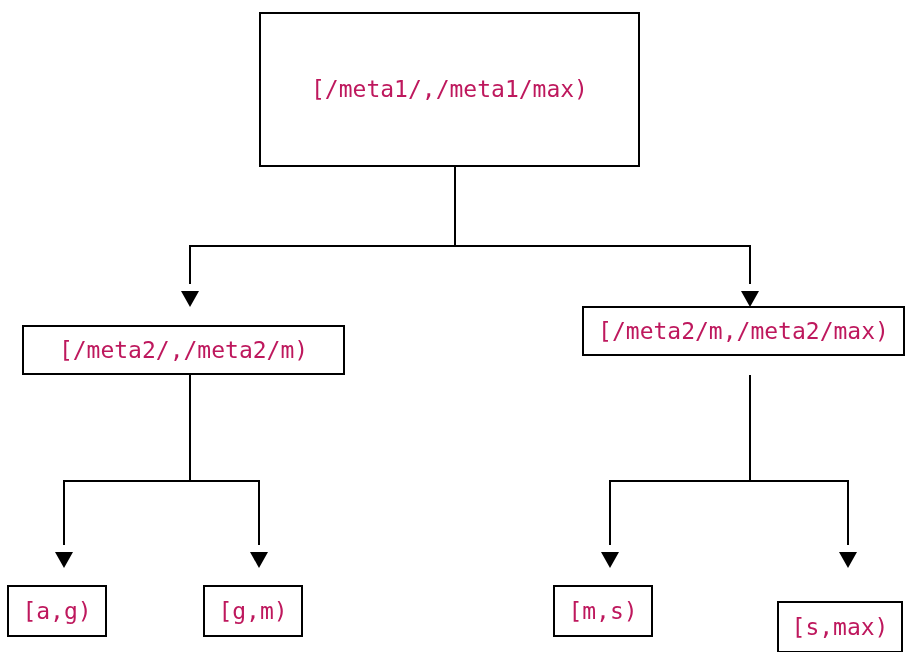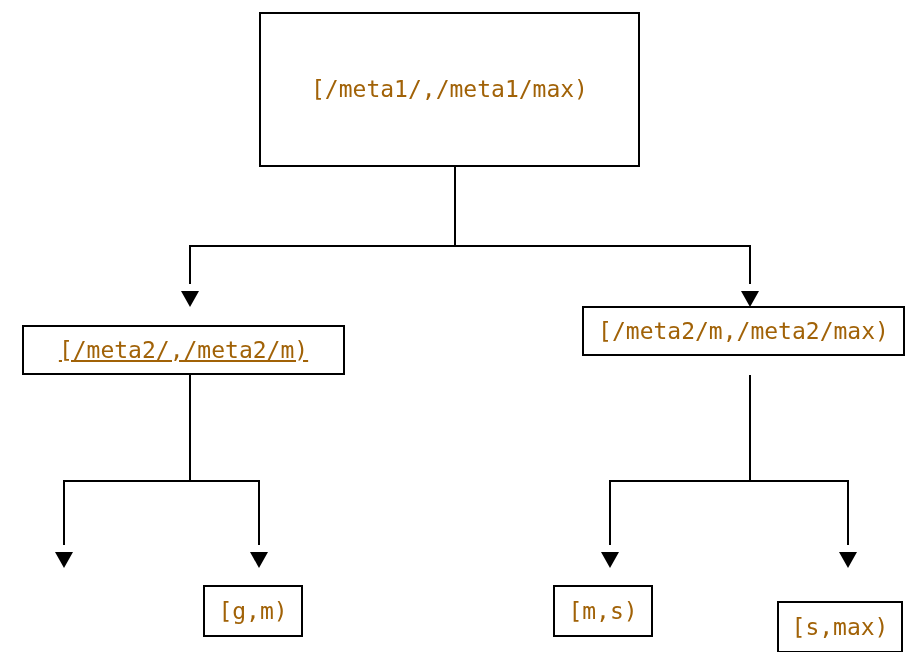--- a/index.html
+++ b/index.html
@@ -22,21 +22,21 @@
   .node {
     position: absolute;
     border: 2px solid #000000;
     background: #ffffff;
     display: flex;
     align-items: center;
     justify-content: center;
     font-size: 23px;
     line-height: 1;
     white-space: nowrap;
-    color: #a16207;
+    color: #be185d;
   }
 </style>
 </head>
 <body>
 
 <div class="canvas">
 
   <svg class="edges" width="912" height="652" viewBox="0 0 912 652" xmlns="http://www.w3.org/2000/svg" aria-hidden="true">
 
     <g stroke="#000000" stroke-width="2" fill="none">
@@ -56,28 +56,31 @@
       <path d="M250,552 h18 l-9,16 z"></path>
       <path d="M601,552 h18 l-9,16 z"></path>
       <path d="M839,552 h18 l-9,16 z"></path>
     </g>
   </svg>
 
   <div class="node" style="left:259px; top:12px; width:381px; height:155px;">
     <span>[/meta1/,/meta1/max)</span>
   </div>
 
-  <div class="node" style="left:22px; top:325px; width:323px; height:50px;text-decoration:underline;">
+  <div class="node" style="left:22px; top:325px; width:323px; height:50px;">
     <span>[/meta2/,/meta2/m)</span>
   </div>
 
   <div class="node" style="left:582px; top:306px; width:323px; height:50px;">
     <span>[/meta2/m,/meta2/max)</span>
   </div>
 
+  <div class="node" style="left:7px; top:585px; width:100px; height:52px;">
+    <span>[a,g)</span>
+  </div>
 
   <div class="node" style="left:203px; top:585px; width:100px; height:52px;justify-content:center;">
     <span>[g,m)</span>
   </div>
 
   <div class="node" style="left:553px; top:585px; width:100px; height:52px;">
     <span>[m,s)</span>
   </div>
 
   <div class="node" style="left:777px; top:601px; width:126px; height:52px;">

